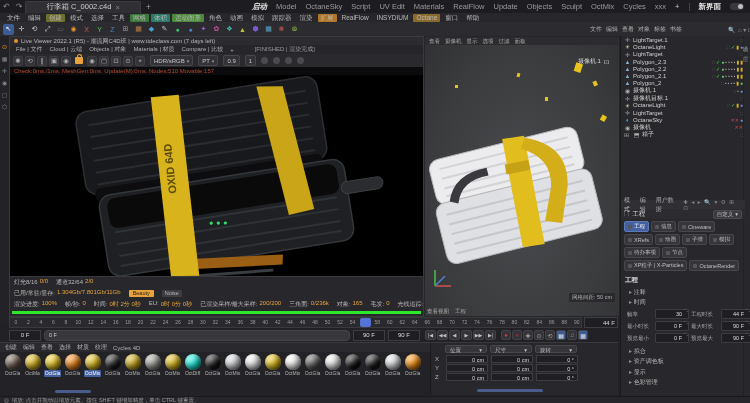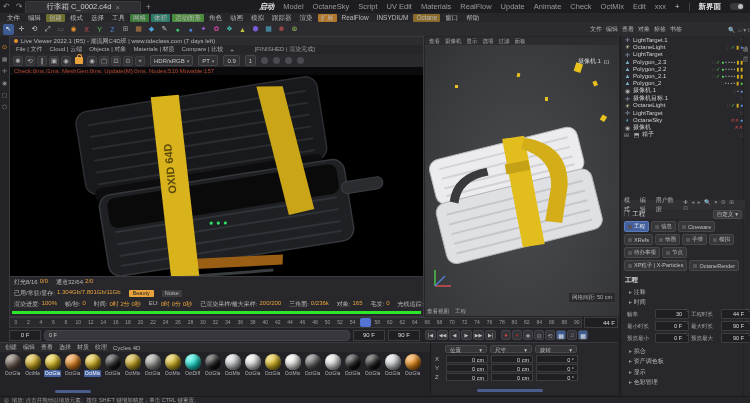--- a/index.html
+++ b/index.html
@@ -165,24 +165,24 @@
     <span class="tab-add">+</span>
     <span class="layouts" id="layoutTabs">
       <span class="ltab active">启动</span>
         <span class="ltab">Model</span>
         <span class="ltab">OctaneSky</span>
         <span class="ltab">Script</span>
         <span class="ltab">UV Edit</span>
         <span class="ltab">Materials</span>
         <span class="ltab">RealFlow</span>
         <span class="ltab">Update</span>
-        <span class="ltab">Animate</span>
-        <span class="ltab">Check</span>
+        <span class="ltab">Objects</span>
+        <span class="ltab">Sculpt</span>
         <span class="ltab">OctMix</span>
-        <span class="ltab">Edit</span>
+        <span class="ltab">Cycles</span>
         <span class="ltab">xxx</span>
         <span class="plus">+</span>
       <span class="divider"></span>
       <span class="newui">新界面</span>
       <span class="toggle"></span>
     </span>
   </div>
 
   <div class="menubar abs" id="menubar">
       <span class="mi">文件</span>

